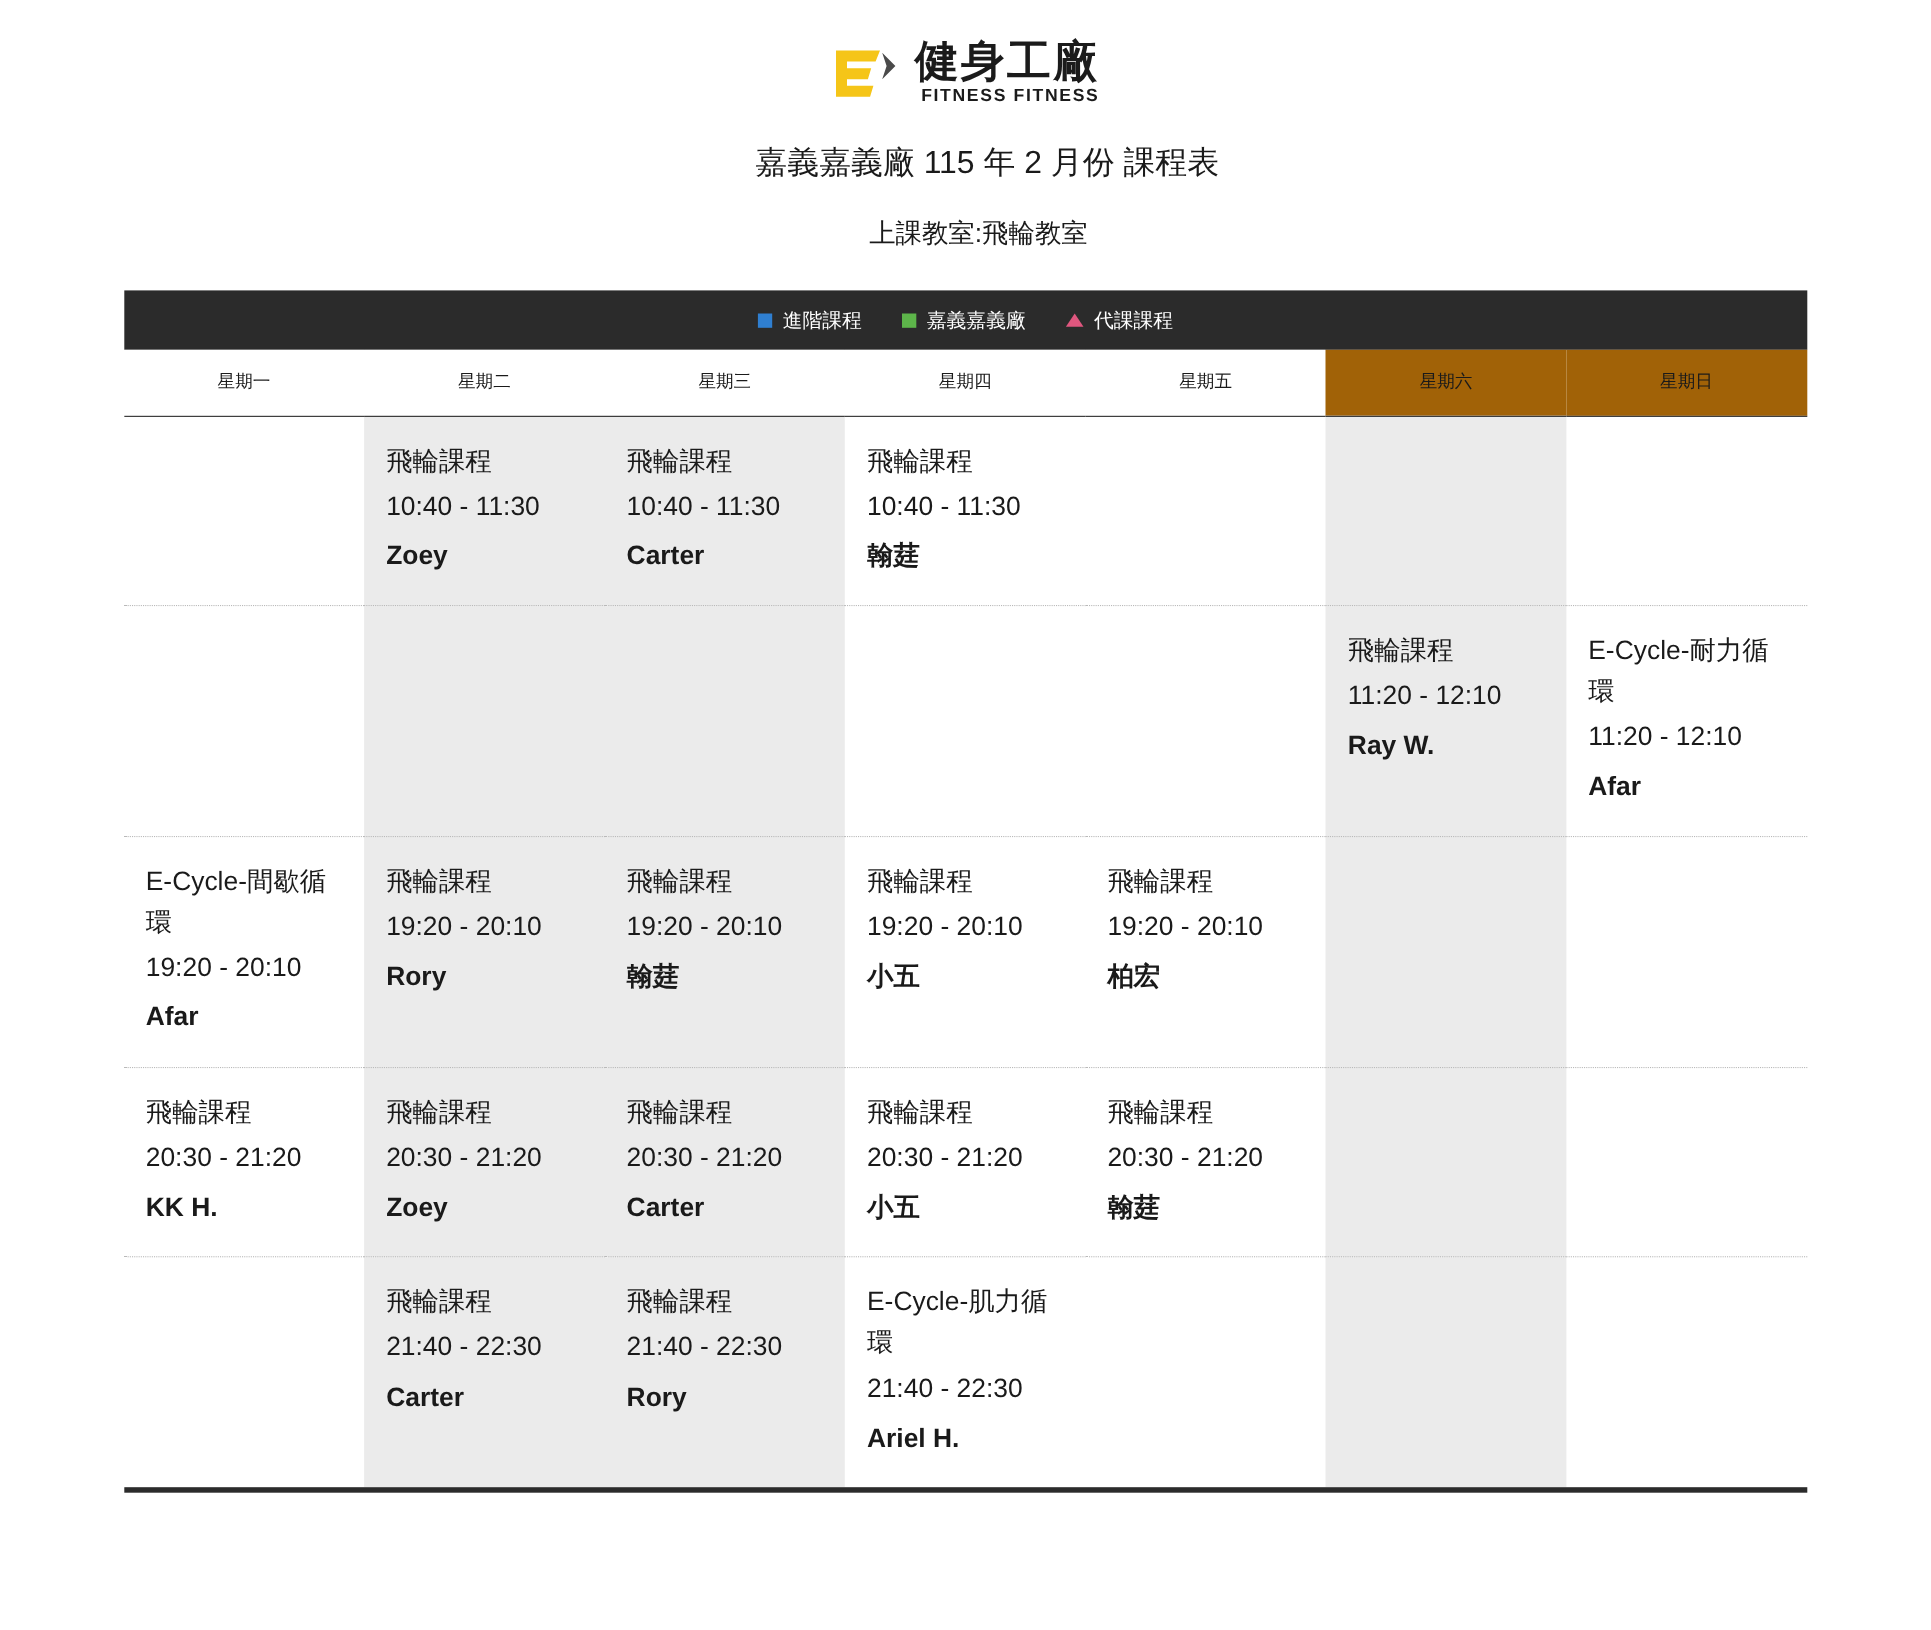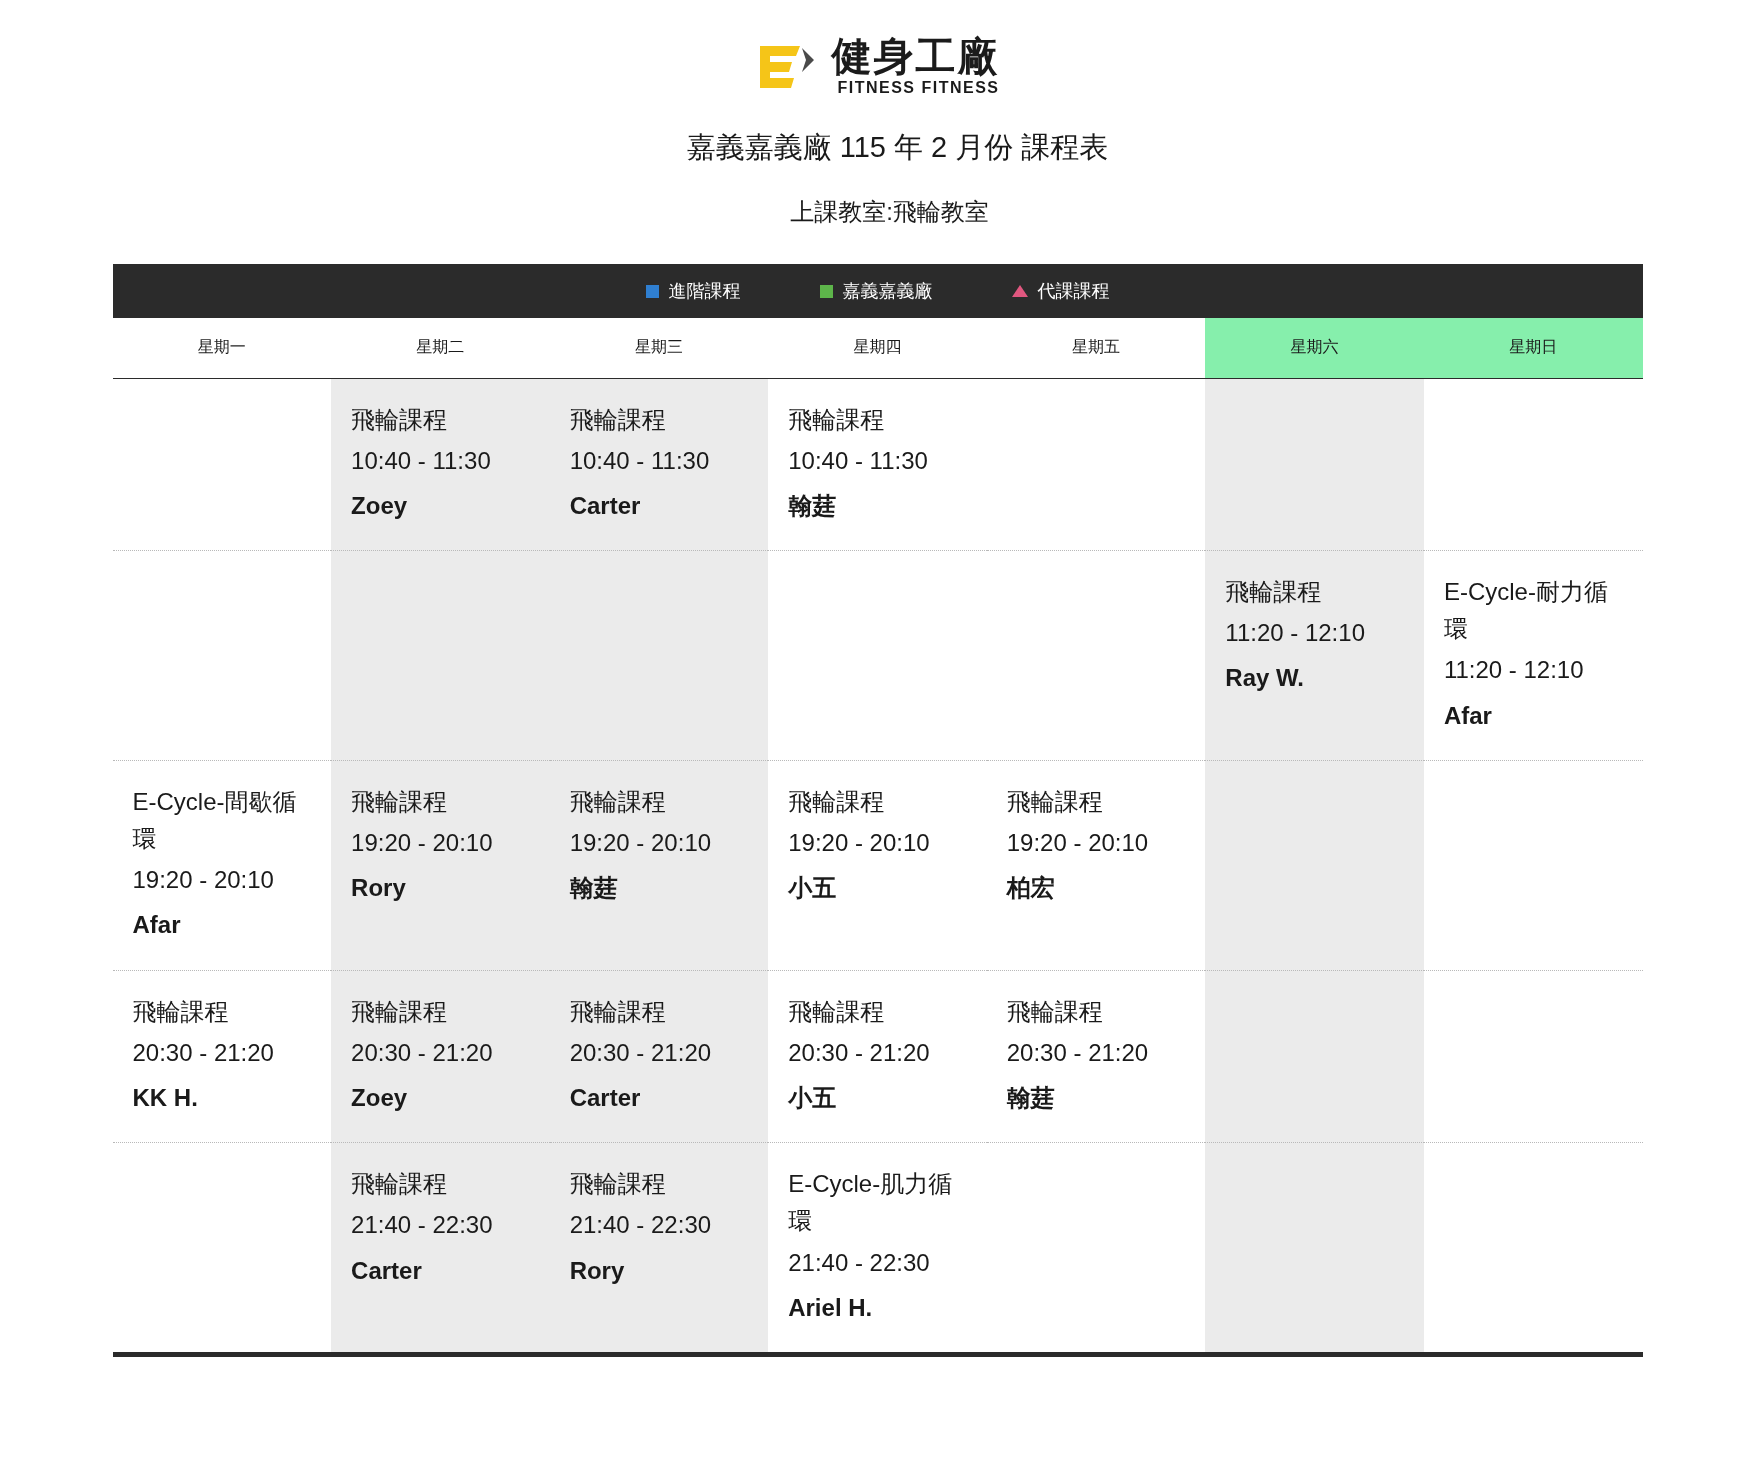--- a/index.html
+++ b/index.html
@@ -76,21 +76,21 @@
   .table-wrap {
     margin: 36px auto 0 auto;
     width: 1530px;
   }
   .legend-bar {
     background: #2b2b2b;
     height: 54px;
     display: flex;
     align-items: center;
     justify-content: center;
-    gap: 79px;
+    gap: 36px;
     font-family: Liberation Mono, monospace;
   }
   .legend-item {
     display: flex;
     align-items: center;
     gap: 10px;
     color: #ffffff;
     font-size: 18px;
   }
   .sw {
@@ -116,21 +116,21 @@
   table.sched th {
     font-size: 16px;
     font-weight: 500;
     height: 60px;
     text-align: center;
     background: #ffffff;
     border-bottom: 1px solid #2b2b2b;
     color: #1a1a1a;
   }
   table.sched th.weekend {
-    background: #86efac;
+    background: #a16207;
   }
   table.sched td {
     vertical-align: top;
     padding: 22px 20px 26px 20px;
     border-bottom: 1px dotted #b9b9b9;
     font-size: 24px;
     line-height: 1.55;
     height: 150px;
   }
   table.sched td.alt {

